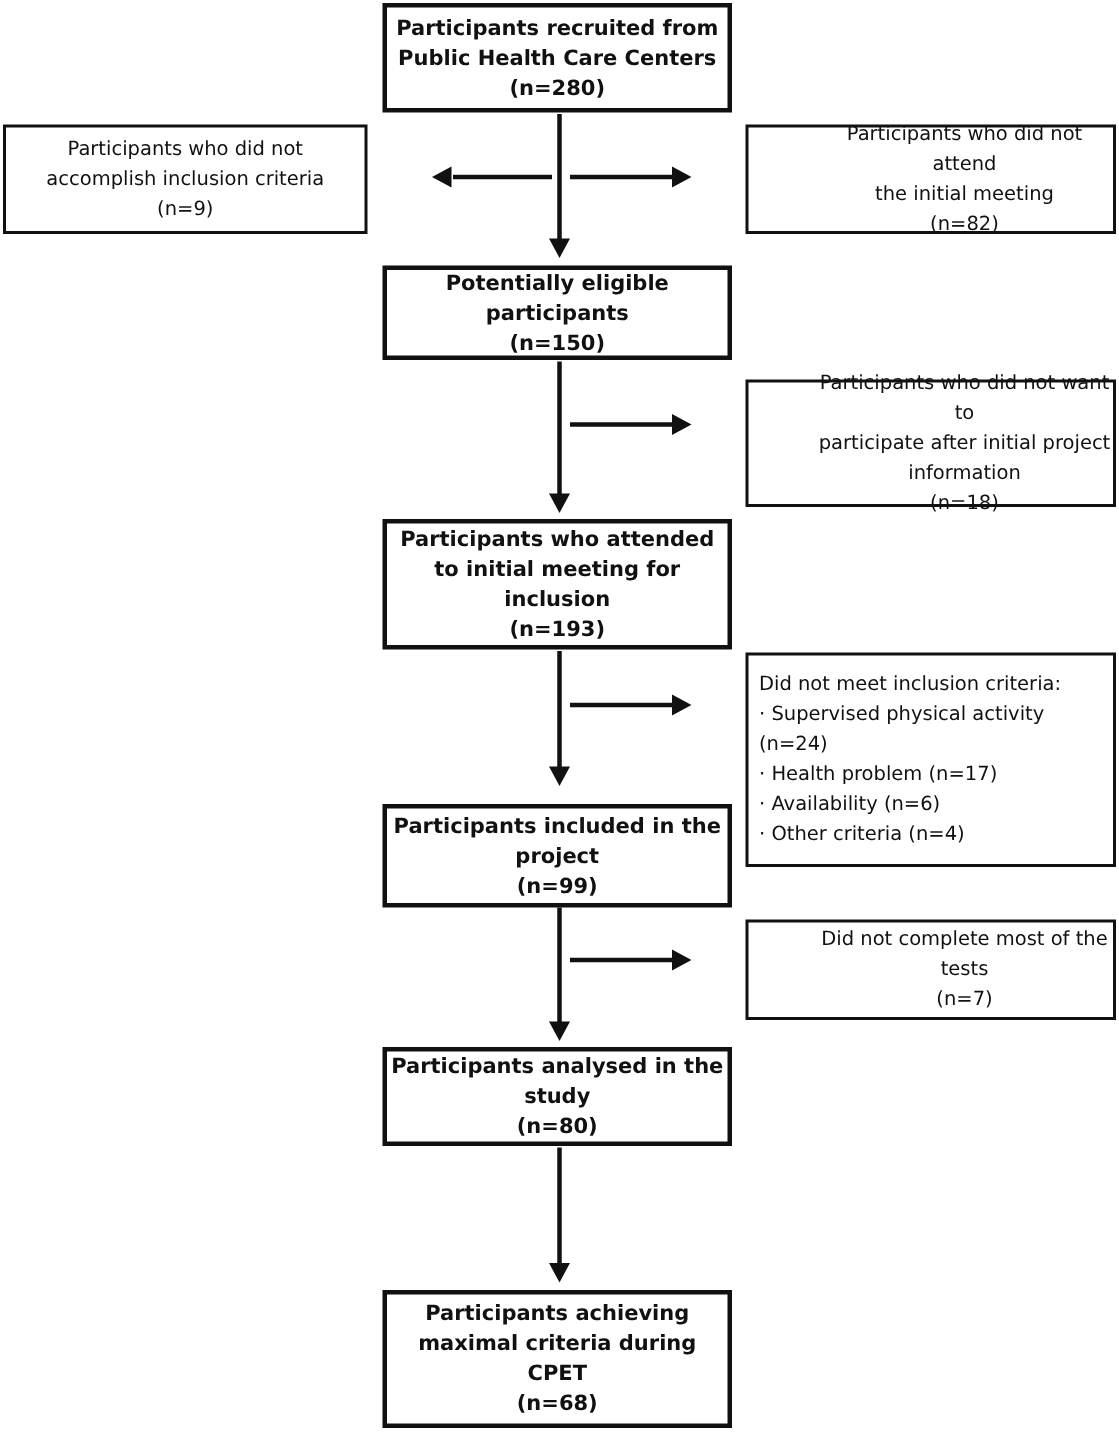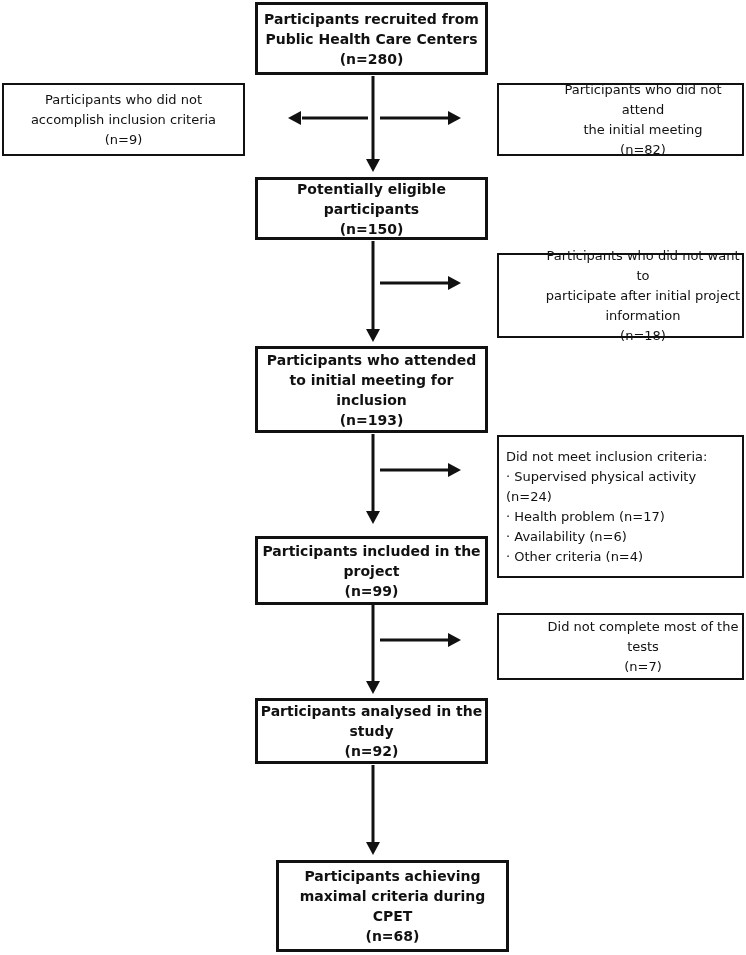--- a/index.html
+++ b/index.html
@@ -52,21 +52,21 @@
   .align-left {
     text-align: left;
     padding-left: 7px;
     padding-right: 4px;
   }
   #box-recruited { top: 2px;   height: 73px; }
   #box-eligible  { top: 177px; height: 63px; }
   #box-attended  { top: 346px; height: 87px; text-align: center; }
   #box-included  { top: 536px; height: 69px; }
   #box-analysed  { top: 698px; height: 66px; }
-  #box-cpet      { top: 860px; height: 92px; margin-left: 21px; }
+  #box-cpet      { top: 860px; height: 92px; }
   #box-not-accomplish { top: 83px;  height: 73px; }
   #box-not-attend     { top: 83px;  height: 73px; }
   #box-not-want       { top: 253px; height: 85px; }
   #box-not-meet       { top: 407px; height: 143px; margin-top: 28px; }
   #box-not-complete   { top: 613px; height: 67px; }
 </style>
 </head>
 <body>
 
 <div class="stage">
@@ -120,21 +120,21 @@
 
   <div id="box-included" class="box main-box">
     <div class="box-text">Participants included in the
 project
 (n=99)</div>
   </div>
 
   <div id="box-analysed" class="box main-box">
     <div class="box-text">Participants analysed in the
 study
-(n=92)</div>
+(n=80)</div>
   </div>
 
   <div id="box-cpet" class="box main-box">
     <div class="box-text">Participants achieving
 maximal criteria during
 CPET
 (n=68)</div>
   </div>
 
   <div id="box-not-accomplish" class="box side-box left-box">

